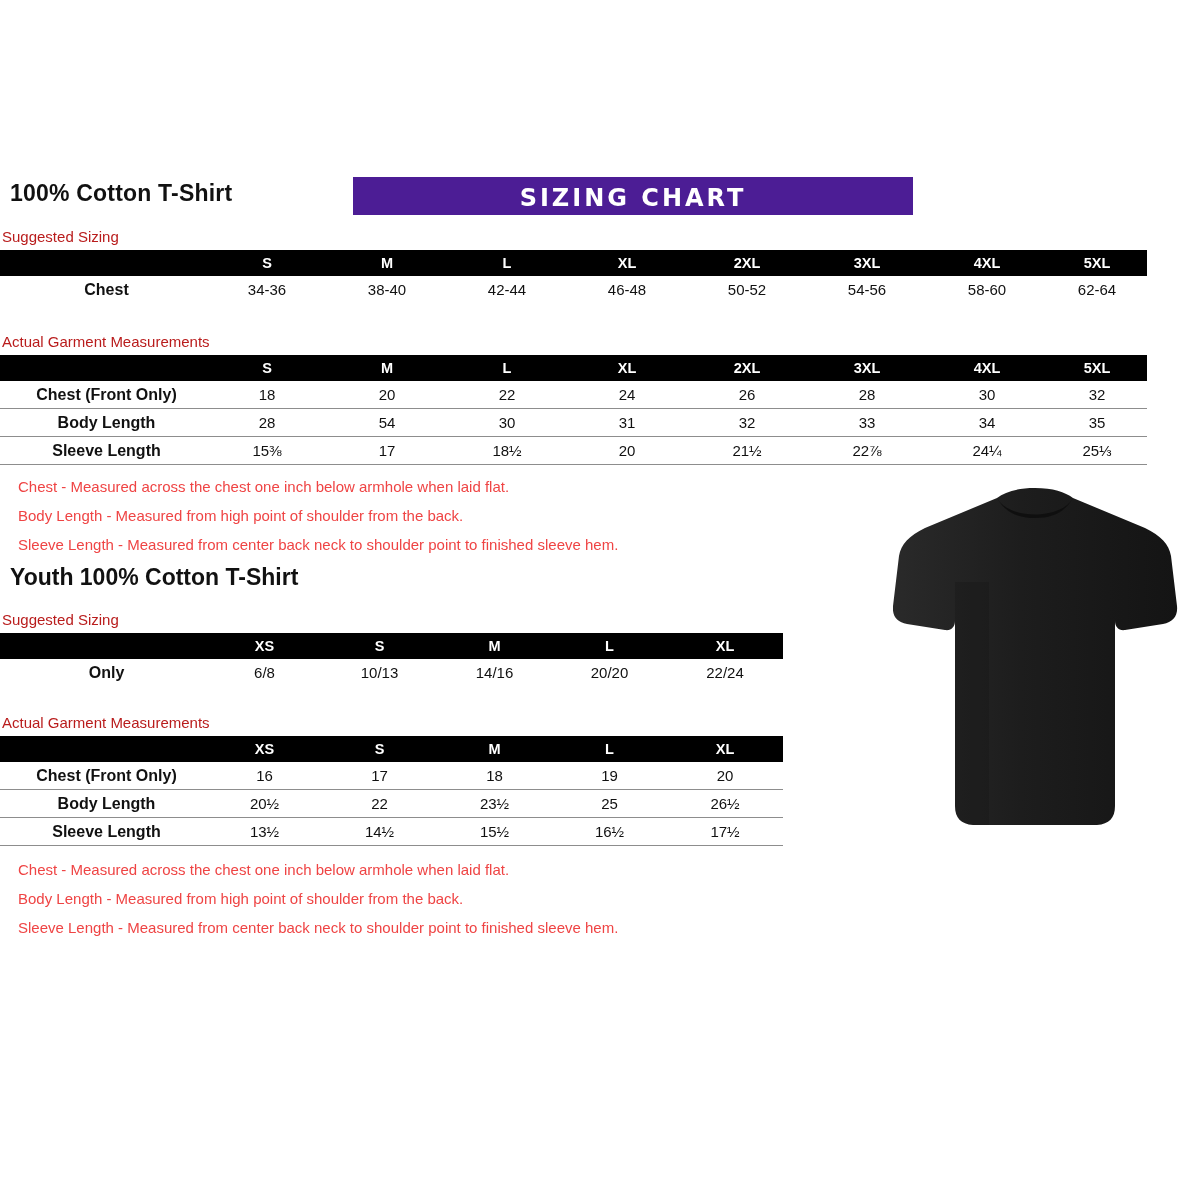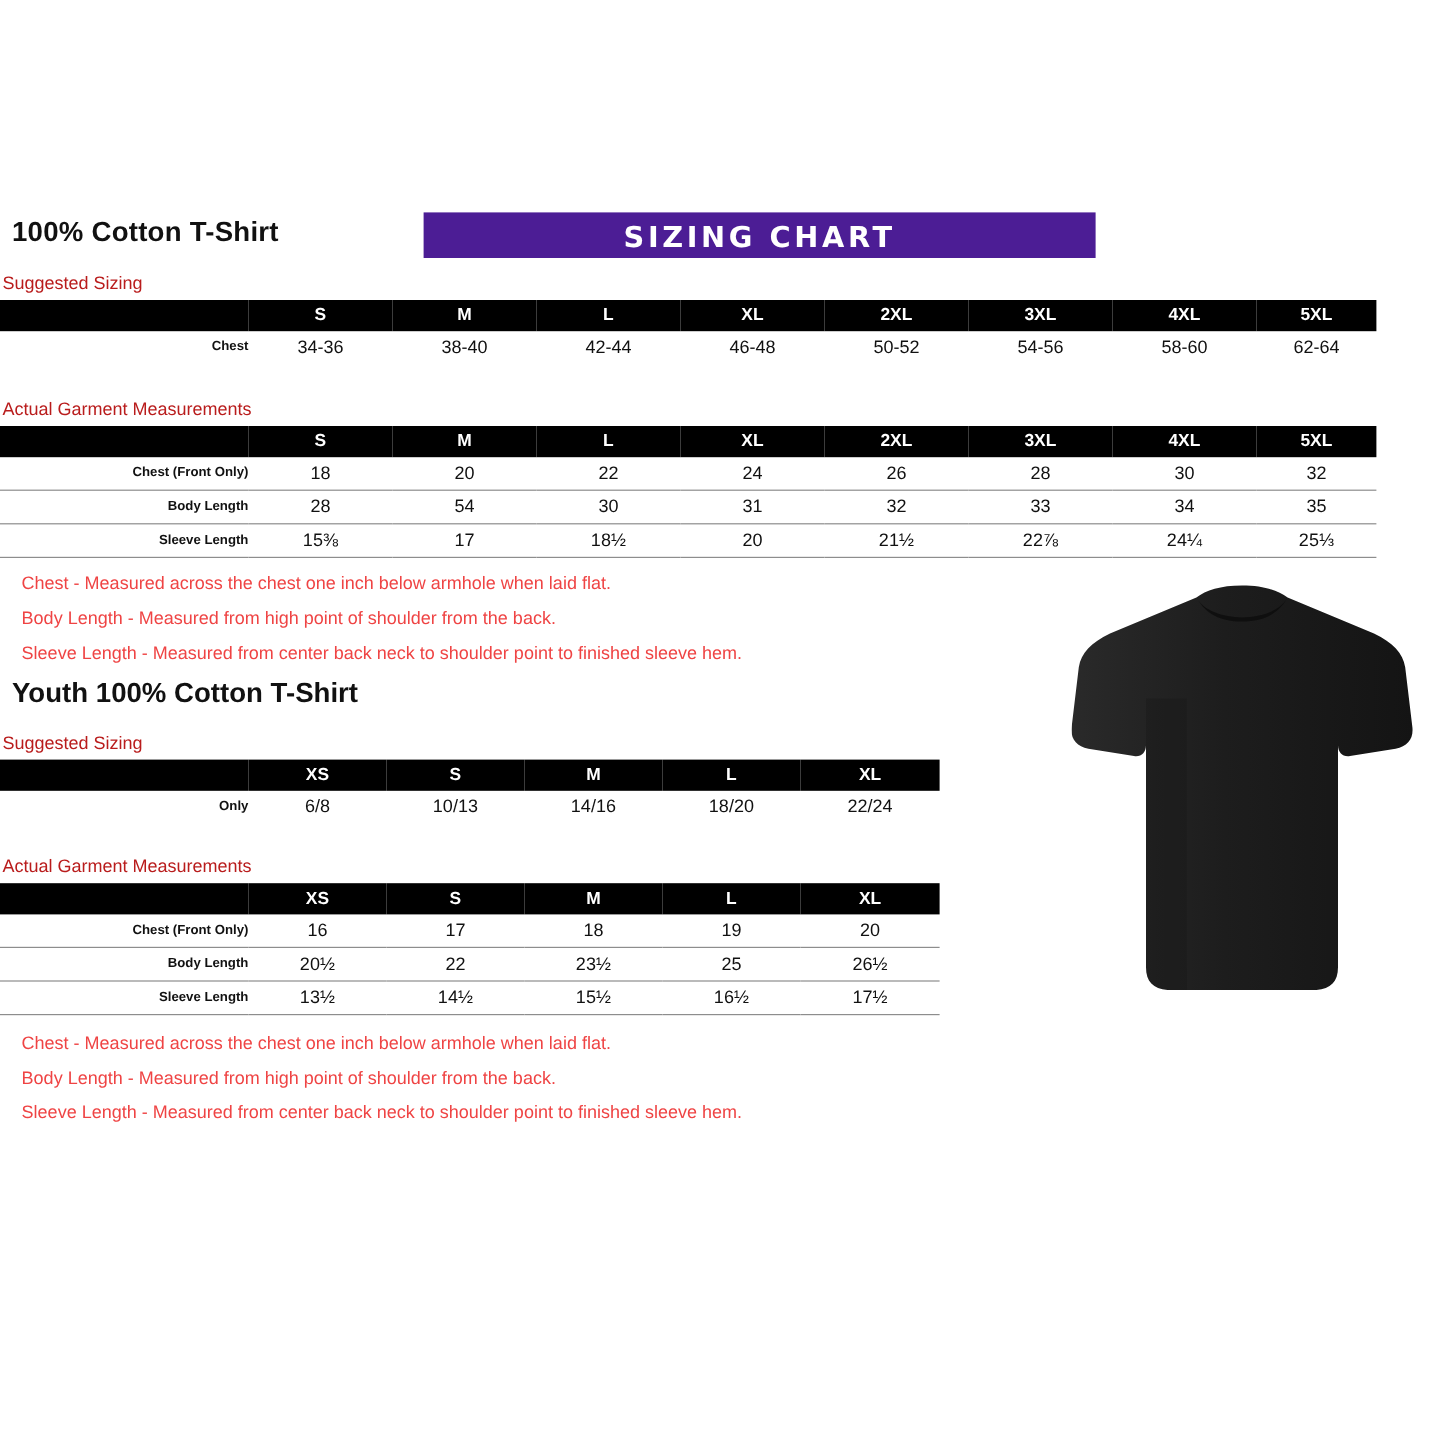--- a/index.html
+++ b/index.html
@@ -78,24 +78,24 @@
   }
   .tbl thead th {
     background: #000000;
     color: #ffffff;
     font-weight: 700;
     font-size: 14.5px;
     height: 26px;
     line-height: 26px;
   }
   .tbl .rowlabel {
-    text-align: right;
+    text-align: center;
     padding-left: 6px;
     font-weight: 700;
-    font-size: 11px;
+    font-size: 16px;
   }
   .tbl thead th.rowlabel {
     background: #000000;
     color: #000000;
   }
   .ruled tbody tr {
     border-bottom: 1px solid #8d8d8d;
   }
   .ruled tbody tr:last-child {
     border-bottom: 1px solid #8d8d8d;
@@ -270,21 +270,21 @@
         <th>L</th>
         <th>XL</th>
       </tr>
     </thead>
     <tbody>
       <tr>
         <td class="rowlabel">Only</td>
         <td>6/8</td>
         <td>10/13</td>
         <td>14/16</td>
-        <td>18/20</td>
+        <td>20/20</td>
         <td>22/24</td>
       </tr>
     </tbody>
   </table>
 
   <div class="subhead" style="left:2px; top:698px;">Actual Garment Measurements</div>
 
   <table class="tbl ruled" id="youth-actual" style="left:0px; top:720px; width:783px;">
     <colgroup>
       <col style="width:207px">

